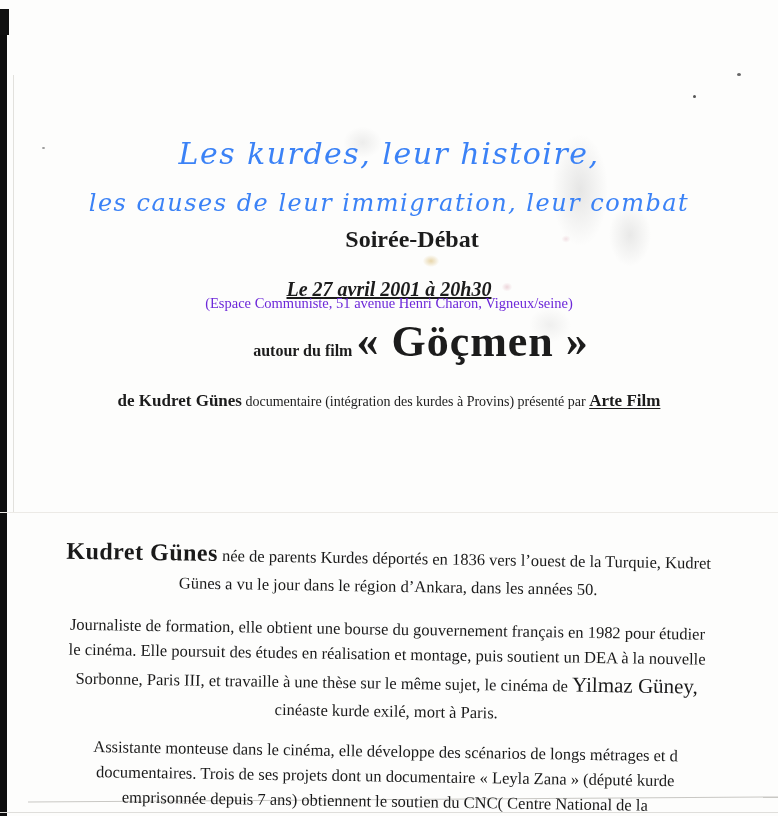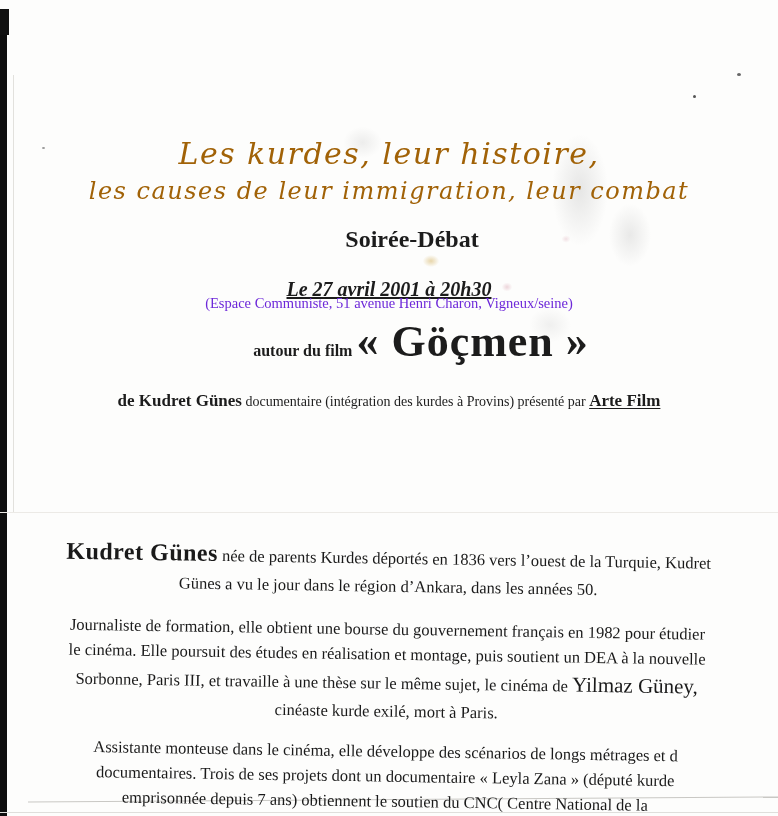--- a/index.html
+++ b/index.html
@@ -52,24 +52,24 @@
   .speck1 { left: 693px; top: 95px; width: 3px; height: 3px; background: #555; }
   .speck2 { left: 737px; top: 73px; width: 4px; height: 3px; background: #666; }
   .speck3 { left: 42px; top: 147px; width: 3px; height: 2px; background: #999; }
 
   .flyer { position: absolute; left: 13px; top: 0; width: 752px; }
   .flyer > div { position: absolute; left: 0; width: 100%; text-align: center; }
   .title-script {
     font-family: "DejaVu Serif", serif;
     font-style: italic;
     letter-spacing: 1.5px;
-    color: #a16207;
+    color: #3b82f6;
   }
   .title-line1 { top: 136px; font-size: 30px; }
-  .title-line2 { top: 177px; font-size: 24px; }
+  .title-line2 { top: 189px; font-size: 24px; }
   .event-label {
     top: 226px; font-size: 24px; font-weight: bold;
     text-underline-offset: 3px;
     padding-left: 23px;
   }
   .event-datetime { top: 278px; font-size: 20px; font-weight: bold; font-style: italic; text-decoration: underline; }
   .venue { top: 295px; font-size: 14.5px; color: #6d28d9; }
   .film-line { top: 316px; white-space: nowrap; margin-left: 32px; }
   .film-intro { font-size: 16px; font-weight: bold; }
   .film-title { font-size: 44px; font-weight: bold; letter-spacing: 1px; }

